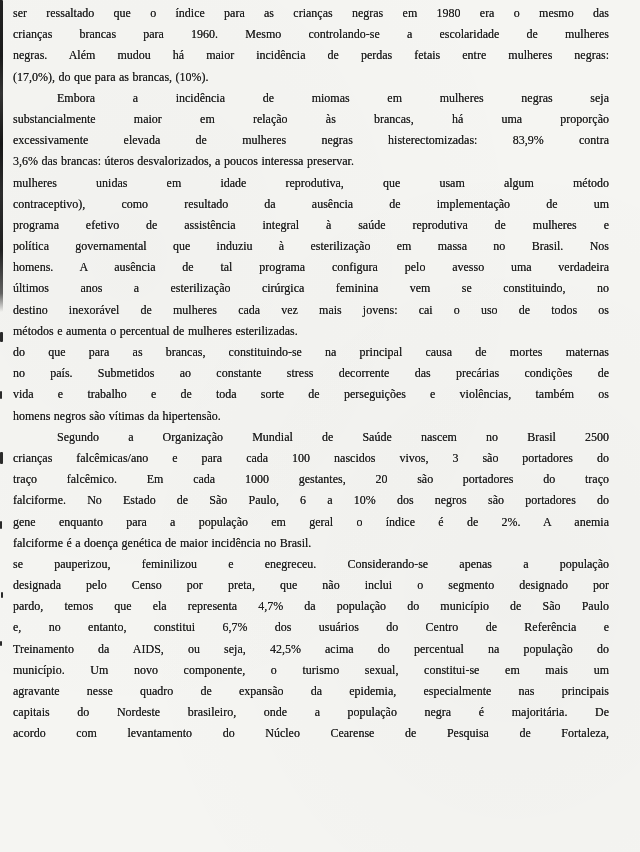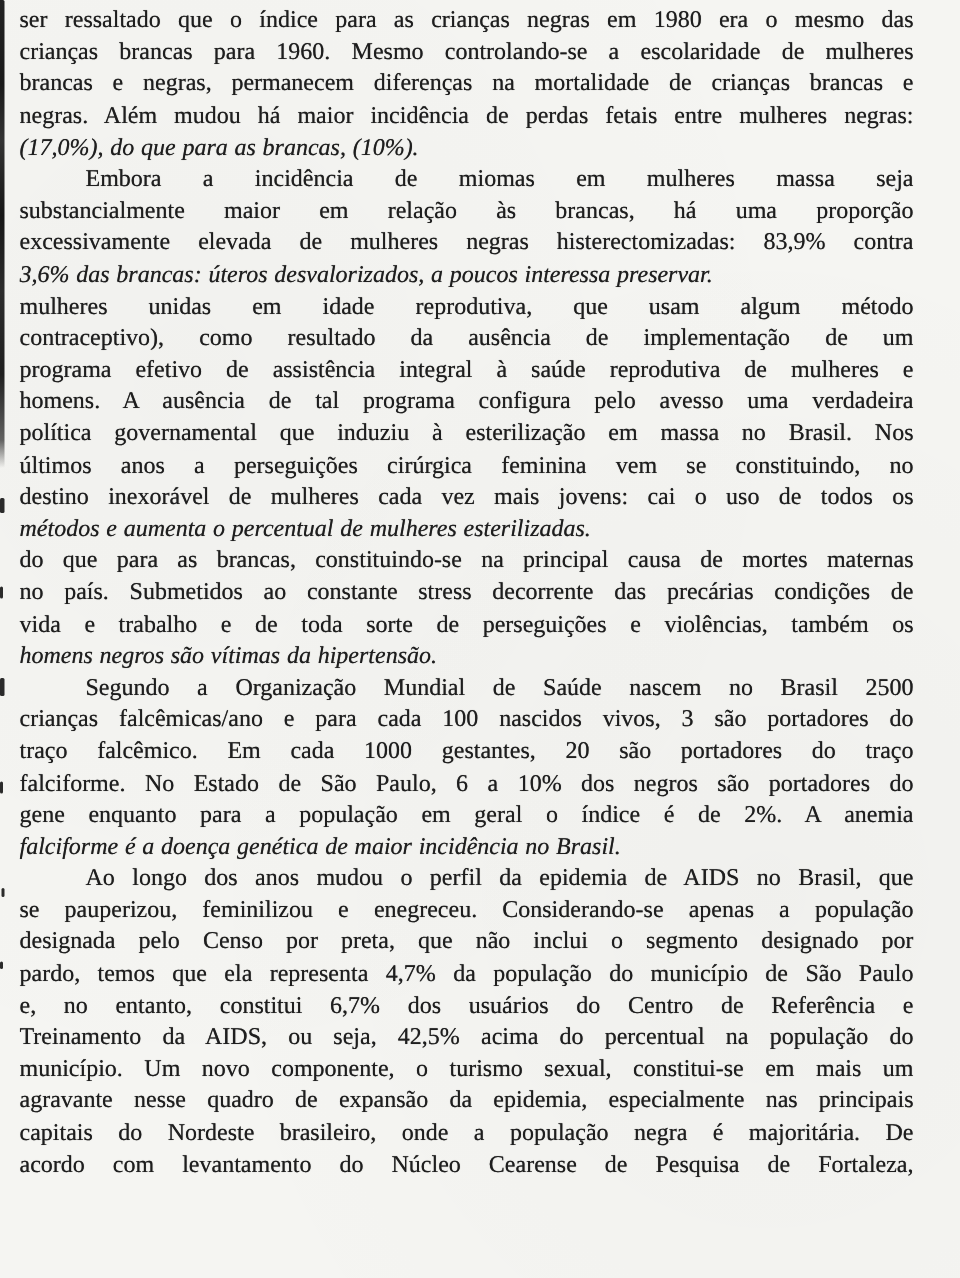--- a/index.html
+++ b/index.html
@@ -22,42 +22,41 @@
       radial-gradient(ellipse at 80% 70%, rgba(0,0,0,0.02), transparent 55%),
       var(--page-bg, #f5f5f2);
   }
   .text-block {
     position: absolute;
     top: 3px;
     left: 13px;
     right: 31px;
     bottom: 0;
     color: var(--text-color, #1e1e1e);
-    font-size: 16px;
+    font-size: 12px;
     filter: blur(0.28px);
     text-shadow: 0 0 0.45px rgba(10,10,10,0.75);
   }
   .paragraph {
     margin: 0;
     padding: 0;
   }
   .line {
     height: 21.2px;
     line-height: 21.2px;
     overflow: hidden;
     text-align: justify;
     text-align-last: justify;
     word-spacing: 0.5px;
   }
   .line.indent {
     padding-left: 44px;
   }
   .line.last {
     text-align-last: left;
-    font-style: italic;
   }
   
   .edge-bar {
     position: absolute;
     left: 0;
     top: 0;
     width: 3px;
     height: 312px;
     background: linear-gradient(to bottom,
       #222 0%, #1a1a1a 18%, #333 30%, #161616 46%,
@@ -85,56 +84,54 @@
   <div class="speck s1"></div>
   <div class="speck s2"></div>
   <div class="speck s3"></div>
   <div class="speck s4"></div>
   <div class="speck s5"></div>
   <div class="speck s6"></div>
   <div class="text-block">
       <div class="paragraph">
         <div class="line">ser ressaltado que o índice para as crianças negras em 1980 era o mesmo das</div>
         <div class="line">crianças brancas para 1960. Mesmo controlando-se a escolaridade de mulheres</div>
-        <div class="line">brancas e negras, permanecem diferenças na mortalidade de crianças brancas e</div>
         <div class="line">negras. Além mudou há maior incidência de perdas fetais entre mulheres negras:</div>
         <div class="line last">(17,0%), do que para as brancas, (10%).</div>
       </div>
       <div class="paragraph">
-        <div class="line indent">Embora a incidência de miomas em mulheres massa seja</div>
+        <div class="line indent">Embora a incidência de miomas em mulheres negras seja</div>
         <div class="line">substancialmente maior em relação às brancas, há uma proporção</div>
         <div class="line">excessivamente elevada de mulheres negras histerectomizadas: 83,9% contra</div>
         <div class="line last">3,6% das brancas: úteros desvalorizados, a poucos interessa preservar.</div>
       </div>
       <div class="paragraph">
         <div class="line">mulheres unidas em idade reprodutiva, que usam algum método</div>
         <div class="line">contraceptivo), como resultado da ausência de implementação de um</div>
         <div class="line">programa efetivo de assistência integral à saúde reprodutiva de mulheres e</div>
+        <div class="line">política governamental que induziu à esterilização em massa no Brasil. Nos</div>
         <div class="line">homens. A ausência de tal programa configura pelo avesso uma verdadeira</div>
-        <div class="line">política governamental que induziu à esterilização em massa no Brasil. Nos</div>
-        <div class="line">últimos anos a perseguições cirúrgica feminina vem se constituindo, no</div>
+        <div class="line">últimos anos a esterilização cirúrgica feminina vem se constituindo, no</div>
         <div class="line">destino inexorável de mulheres cada vez mais jovens: cai o uso de todos os</div>
         <div class="line last">métodos e aumenta o percentual de mulheres esterilizadas.</div>
       </div>
       <div class="paragraph">
         <div class="line">do que para as brancas, constituindo-se na principal causa de mortes maternas</div>
         <div class="line">no país. Submetidos ao constante stress decorrente das precárias condições de</div>
         <div class="line">vida e trabalho e de toda sorte de perseguições e violências, também os</div>
         <div class="line last">homens negros são vítimas da hipertensão.</div>
       </div>
       <div class="paragraph">
         <div class="line indent">Segundo a Organização Mundial de Saúde nascem no Brasil 2500</div>
         <div class="line">crianças falcêmicas/ano e para cada 100 nascidos vivos, 3 são portadores do</div>
         <div class="line">traço falcêmico. Em cada 1000 gestantes, 20 são portadores do traço</div>
         <div class="line">falciforme. No Estado de São Paulo, 6 a 10% dos negros são portadores do</div>
         <div class="line">gene enquanto para a população em geral o índice é de 2%. A anemia</div>
         <div class="line last">falciforme é a doença genética de maior incidência no Brasil.</div>
       </div>
       <div class="paragraph">
-        <div class="line indent">Ao longo dos anos mudou o perfil da epidemia de AIDS no Brasil, que</div>
         <div class="line">se pauperizou, feminilizou e enegreceu. Considerando-se apenas a população</div>
         <div class="line">designada pelo Censo por preta, que não inclui o segmento designado por</div>
         <div class="line">pardo, temos que ela representa 4,7% da população do município de São Paulo</div>
         <div class="line">e, no entanto, constitui 6,7% dos usuários do Centro de Referência e</div>
         <div class="line">Treinamento da AIDS, ou seja, 42,5% acima do percentual na população do</div>
         <div class="line">município. Um novo componente, o turismo sexual, constitui-se em mais um</div>
         <div class="line">agravante nesse quadro de expansão da epidemia, especialmente nas principais</div>
         <div class="line">capitais do Nordeste brasileiro, onde a população negra é majoritária. De</div>
         <div class="line">acordo com levantamento do Núcleo Cearense de Pesquisa de Fortaleza,</div>
       </div>

